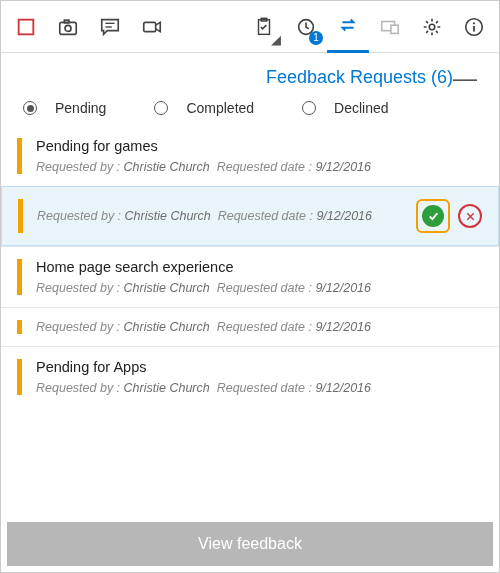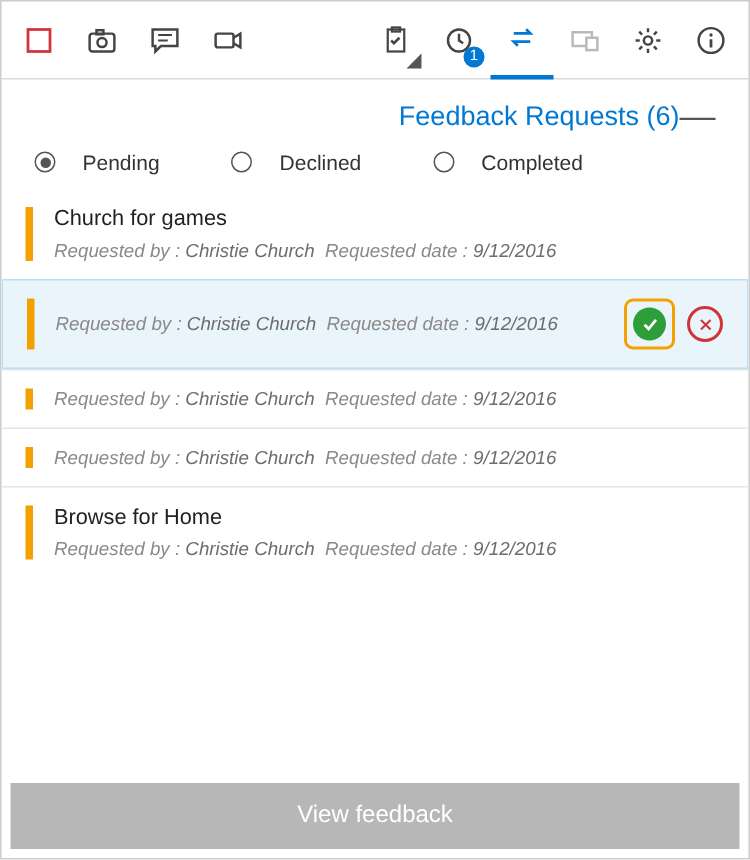--- a/index.html
+++ b/index.html
@@ -197,34 +197,34 @@
     <div class="panel-title">Feedback Requests (6)</div>
     <div class="minus">—</div>
   </div>
   <div class="filters">
     <div class="filter">
       <span class="radio sel"></span>
       <span>Pending</span>
     </div>
     <div class="filter">
       <span class="radio"></span>
-      <span>Declined</span>
+      <span>Completed</span>
     </div>
     <div class="filter">
       <span class="radio"></span>
-      <span>Completed</span>
+      <span>Declined</span>
     </div>
   </div>
 </div>
 
 <div class="list" id="list">
     <div class="item">
       <div class="bar"></div>
       <div class="txt">
-        <div class="title">Church for games</div>
+        <div class="title">Pending for games</div>
         <div class="meta"><span>Requested by :</span>&nbsp;<span class="name">Christie Church</span>&nbsp;&nbsp;<span>Requested date :</span>&nbsp;<span class="date">9/12/2016</span></div>
       </div>
     </div>
     <div class="item selected">
       <div class="bar"></div>
       <div class="txt">
         <div class="meta"><span>Requested by :</span>&nbsp;<span class="name">Christie Church</span>&nbsp;&nbsp;<span>Requested date :</span>&nbsp;<span class="date">9/12/2016</span></div>
       </div>
       <div class="actions">
         <div class="accept-wrap">
@@ -237,31 +237,32 @@
         <div class="decline">
           <svg viewBox="0 0 24 24">
             <path d="M5 5 L19 19 M19 5 L5 19" stroke="#d13438" stroke-width="3"></path>
           </svg>
         </div>
       </div>
     </div>
     <div class="item">
       <div class="bar"></div>
       <div class="txt">
-        <div class="meta"><span>Requested by :</span>&nbsp;<span class="name">Christie Church</span>&nbsp;&nbsp;<span>Requested date :</span>&nbsp;<span class="date">9/12/2016</span></div>
-      </div>
-    </div>
-    <div class="item">
-      <div class="bar"></div>
-      <div class="txt">
-        <div class="meta"><span>Requested by :</span>&nbsp;<span class="name">Christie Church</span>&nbsp;&nbsp;<span>Requested date :</span>&nbsp;<span class="date">9/12/2016</span></div>
-      </div>
-    </div>
-    <div class="item">
-      <div class="bar"></div>
-      <div class="txt">
-        <div class="title">Browse for Home</div>
+        <div class="title">Home page search experience</div>
+        <div class="meta"><span>Requested by :</span>&nbsp;<span class="name">Christie Church</span>&nbsp;&nbsp;<span>Requested date :</span>&nbsp;<span class="date">9/12/2016</span></div>
+      </div>
+    </div>
+    <div class="item">
+      <div class="bar"></div>
+      <div class="txt">
+        <div class="meta"><span>Requested by :</span>&nbsp;<span class="name">Christie Church</span>&nbsp;&nbsp;<span>Requested date :</span>&nbsp;<span class="date">9/12/2016</span></div>
+      </div>
+    </div>
+    <div class="item">
+      <div class="bar"></div>
+      <div class="txt">
+        <div class="title">Pending for Apps</div>
         <div class="meta"><span>Requested by :</span>&nbsp;<span class="name">Christie Church</span>&nbsp;&nbsp;<span>Requested date :</span>&nbsp;<span class="date">9/12/2016</span></div>
       </div>
     </div>
   </div>
 
 <div class="footer">View feedback</div>
 
 </body></html>

